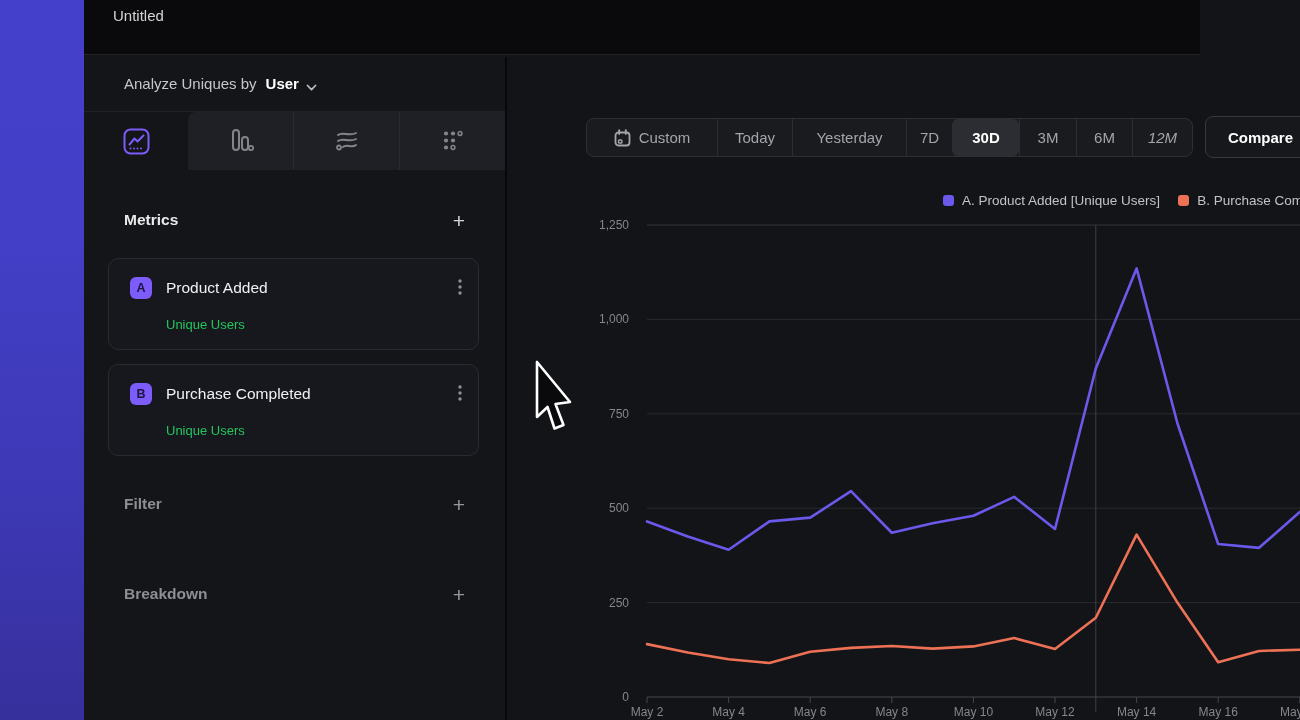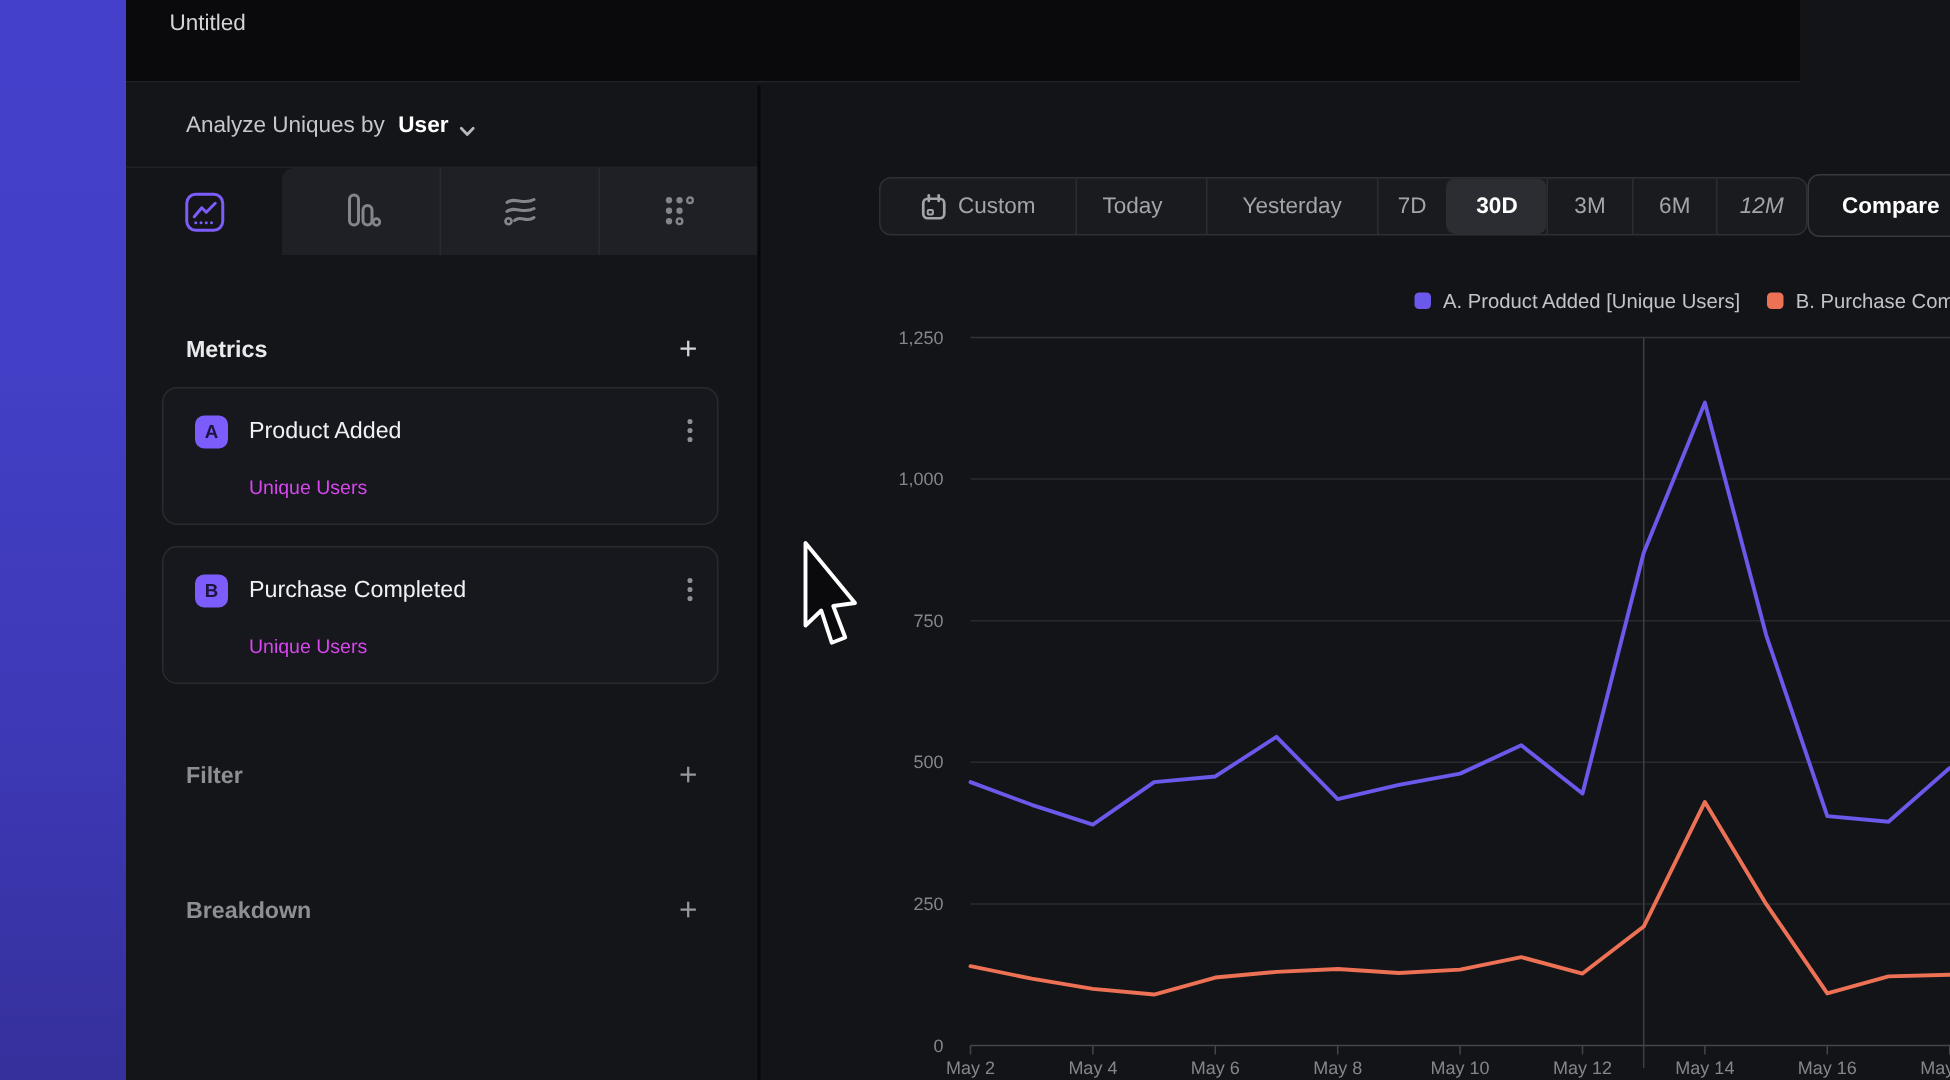--- a/index.html
+++ b/index.html
@@ -26,51 +26,51 @@
 
   .tabrow { position:absolute; left:0; top:57px; width:421px; height:58px; }
   .tab-first { position:absolute; left:0; top:0; width:104px; height:58px;
     display:flex; align-items:center; justify-content:center; }
   .tab-strip { position:absolute; left:104px; top:0; width:317px; height:58px;
     background:#1f2025; border-radius:8px 0 0 0; display:flex; }
   .tab { flex:1; display:flex; align-items:center; justify-content:center; position:relative; }
   .tab + .tab { border-left:1px solid #2a2b30; }
 
   .sb-row { position:absolute; left:0; width:421px; height:32px;
-    display:flex; align-items:flex-end; justify-content:space-between; padding:0 40px 0 40px; }
+    display:flex; align-items:flex-start; justify-content:space-between; padding:0 40px 0 40px; }
   .sb-row .plus { font-size:21px; font-weight:300; line-height:20px; cursor:pointer; }
   .row-metrics { top:156px; }
   .row-metrics .h { font-size:15.5px; font-weight:700; color:#e9eaec; }
   .row-metrics .plus { color:#d2d3d6; }
   .row-filter { top:440px; }
   .row-breakdown { top:530px; }
   .sec-label { font-size:15.5px; font-weight:700; color:#8d8f95; }
   .row-filter .plus, .row-breakdown .plus { color:#95979d; }
 
   .metric-card { position:absolute; left:24px; width:371px; height:92px;
     background:#17181d; border:1px solid #2a2b31; border-radius:10px; }
   .card-a { top:203px; } .card-b { top:309px; }
   .badge { position:absolute; left:21px; top:18px; width:22px; height:22px; border-radius:6px;
     background:#7c5cfa; color:#1d1440; font-size:12.5px; font-weight:700;
     display:flex; align-items:center; justify-content:center; }
   .m-title { position:absolute; left:57px; top:20px; font-size:15.5px; font-weight:400; color:#f0f1f3; }
-  .m-sub { position:absolute; left:57px; top:58px; font-size:13px; color:#d946ef; }
+  .m-sub { position:absolute; left:57px; top:58px; font-size:13px; color:#22c55e; }
   .kebab { position:absolute; right:16px; top:20px; cursor:pointer; }
 
   
   .panel { position:absolute; left:505px; top:57px; width:795px; height:665px;
     background:#131418; border-left:2px solid #08080a; overflow:hidden; }
 
   .rangebar { position:absolute; left:79px; top:61px; height:39px; display:flex;
     background:#1a1b1f; border:1px solid #2e2f35; border-radius:8px; overflow:hidden; }
   .range-btn { display:flex; align-items:center; justify-content:center; gap:8px;
     font-size:15px; color:#a3a5ab; cursor:pointer; background:transparent; border:none;
     font-family:"Liberation Sans", sans-serif; }
   .range-btn + .range-btn { border-left:1px solid #2c2d33; }
-  .rb-custom{width:130px;} .rb-today{width:75px;} .rb-yest{width:114px;margin-left:12px;} .rb-7d{width:46px;}
+  .rb-custom{width:130px;} .rb-today{width:75px;} .rb-yest{width:114px;} .rb-7d{width:46px;}
   .rb-30d{width:67px;} .rb-3m{width:57px;} .rb-6m{width:56px;} .rb-12m{width:60px;font-style:italic;}
   .range-btn.selected { background:#2c2d33; color:#ffffff; font-weight:700; border-radius:6px; }
 
   .compare-btn { position:absolute; left:698px; top:59px; width:122px; height:42px;
     border:1px solid #37383e; border-radius:8px; background:#17181c; color:#ffffff;
     font-size:15px; font-weight:700; cursor:pointer; text-align:left; padding-left:22px;
     font-family:"Liberation Sans", sans-serif; }
 
   .legend { position:absolute; left:436px; top:136px; width:900px; display:flex; gap:18px; }
   .legend-item { display:flex; align-items:center; gap:8px; white-space:nowrap;text-align:center; }

